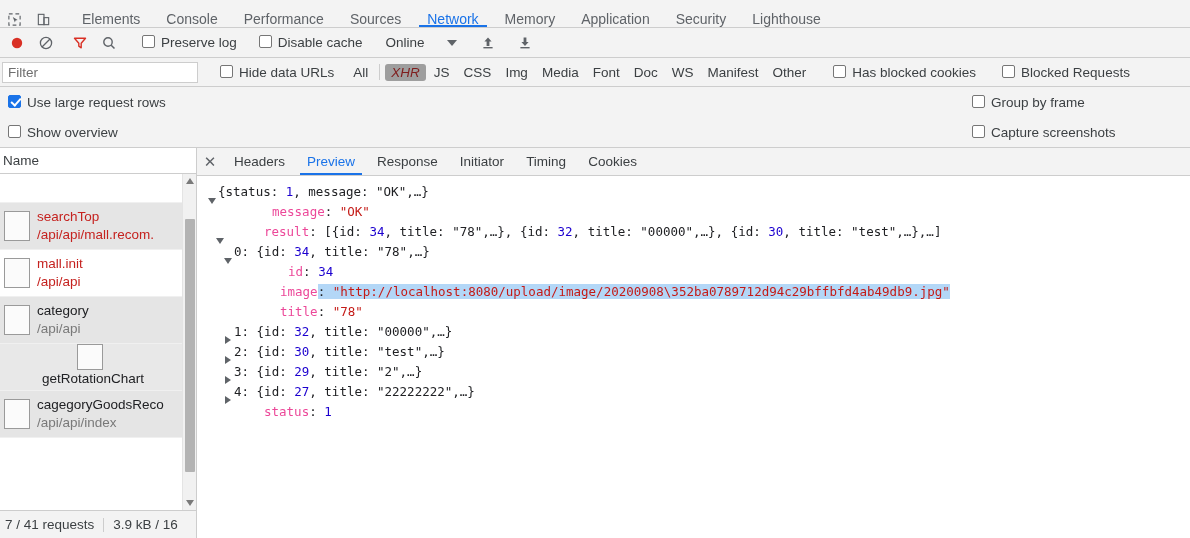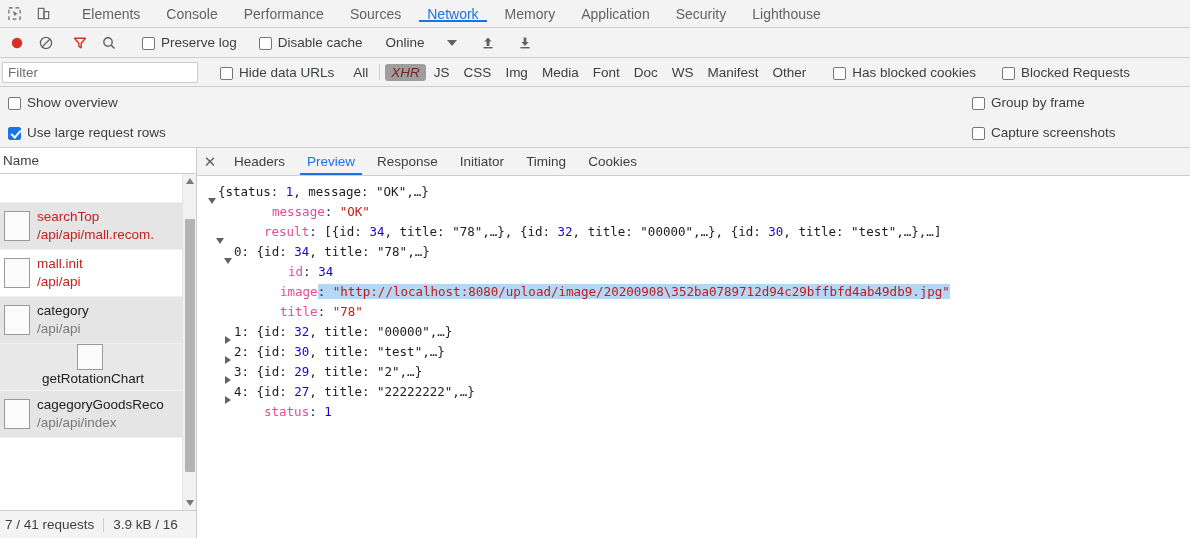--- a/index.html
+++ b/index.html
@@ -13,21 +13,21 @@
     color: #202124;
     -webkit-font-smoothing: antialiased;
   }
   .devtools { width: 1190px; height: 538px; position: relative; display: flex; flex-direction: column; }
 
   
   .maintabbar {
     height: 28px; flex: 0 0 28px;
     background: #f3f3f3;
     border-bottom: 1px solid #cdcdcd;
-    display: flex; align-items: center;
+    display: flex; align-items: flex-end;
     position: relative;
   }
   .icon-btn {
     width: 29px; display: flex; align-items: center; justify-content: center;
     cursor: pointer;
   }
   .vsep { width: 1px; background: #cdcdcd; margin: 5px 2px; }
   .maintabs { display: flex; align-items: stretch; margin-left: 6px; }
   .mtab {
     padding: 0 13px; display: flex; align-items: center;
@@ -41,21 +41,21 @@
   }
 
   
   .nettoolbar {
     height: 30px; flex: 0 0 30px;
     background: #f3f3f3;
     border-bottom: 1px solid #cdcdcd;
     display: flex; align-items: center;
     padding-left: 2px;
   }
-  .cbwrap { display: flex; align-items: flex-end; margin: 0 8px 0 8px; cursor: pointer; white-space: nowrap; }
+  .cbwrap { display: flex; align-items: flex-start; margin: 0 8px 0 8px; cursor: pointer; white-space: nowrap; }
   .cbwrap span { font-size: 13.5px; color: #3c4043; margin-left: 6px; }
   .cbox {
     width: 13px; height: 13px; border: 1px solid #767676;
     border-radius: 2px; background: #fff; flex: 0 0 13px;
     position: relative;
   }
   .cbox.checked { background: #1a73e8; border-color: #1a73e8; }
   .cbox.checked::after {
     content: ""; position: absolute; left: 3.5px; top: 0.5px;
     width: 4px; height: 8px; border: solid #fff;
@@ -348,28 +348,28 @@
     <div class="cbwrap" style="margin-left:12px;">
       <span class="cbox"></span>
       <span>Blocked Requests</span>
     </div>
   </div>
 
   <div class="settingsrow">
     <div class="scol-left">
       <div class="srow">
         <div class="cbwrap" style="margin-left:2px;">
+          <span class="cbox checked"></span>
+          <span>Use large request rows</span>
+        </div>
+      </div>
+      <div class="srow">
+        <div class="cbwrap" style="margin-left:2px;">
           <span class="cbox"></span>
           <span>Show overview</span>
-        </div>
-      </div>
-      <div class="srow">
-        <div class="cbwrap" style="margin-left:2px;">
-          <span class="cbox checked"></span>
-          <span>Use large request rows</span>
         </div>
       </div>
     </div>
     <div class="scol-right">
       <div class="srow">
         <div class="cbwrap">
           <span class="cbox"></span>
           <span>Group by frame</span>
         </div>
       </div>

